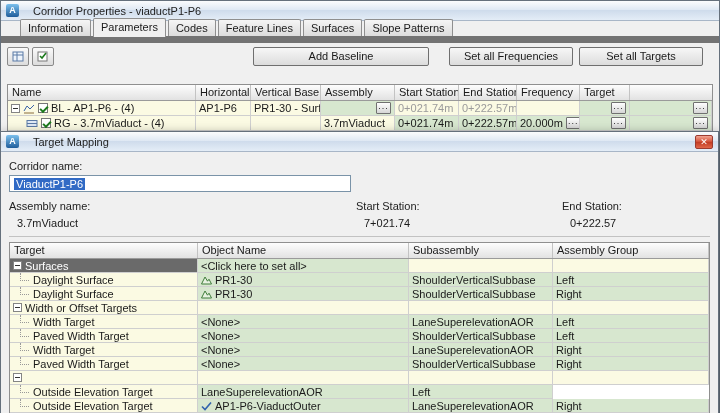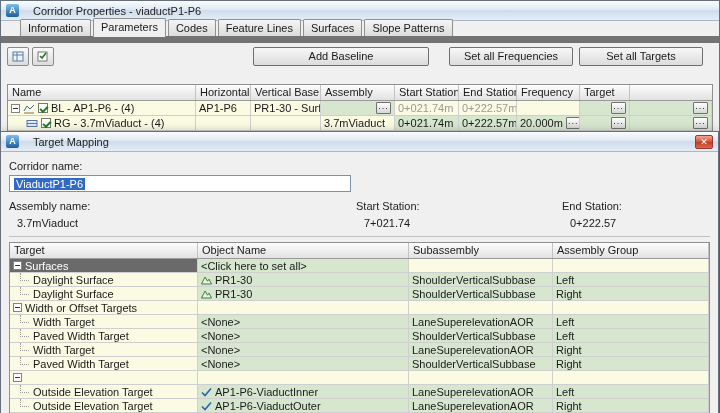--- a/index.html
+++ b/index.html
@@ -360,28 +360,20 @@
             <div class="cell yellow"></div>
             <div class="cell yellow"></div>
             <div class="cell yellow"></div>
           </div>
           <div class="tg">
             <div class="cell yellow">
               <span class="twig"></span>
               <span>Outside Elevation Target</span>
             </div>
             <div class="cell green">
-              <span class="obj-ic">
-                <svg width="11" height="10" viewBox="0 0 11 10">
-                  <path d="M1 5.5 L4 8.5 L10 1.5" fill="none" stroke="#2f62ad" stroke-width="1.6"></path>
-                </svg>
-              </span>
-              <span>AP1-P6-ViaductInner</span>
-            </div>
-            <div class="cell green">
               <span>LaneSuperelevationAOR</span>
             </div>
             <div class="cell green">
               <span>Left</span>
             </div>
           </div>
           <div class="tg">
             <div class="cell yellow">
               <span class="twig"></span>
               <span>Outside Elevation Target</span>

